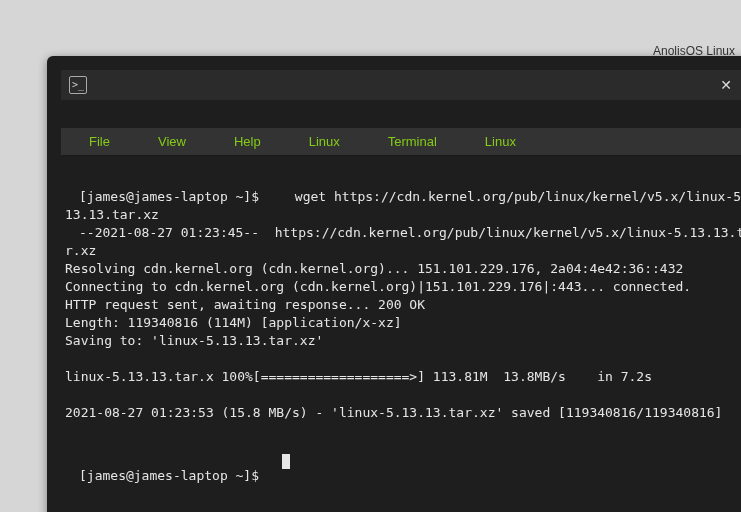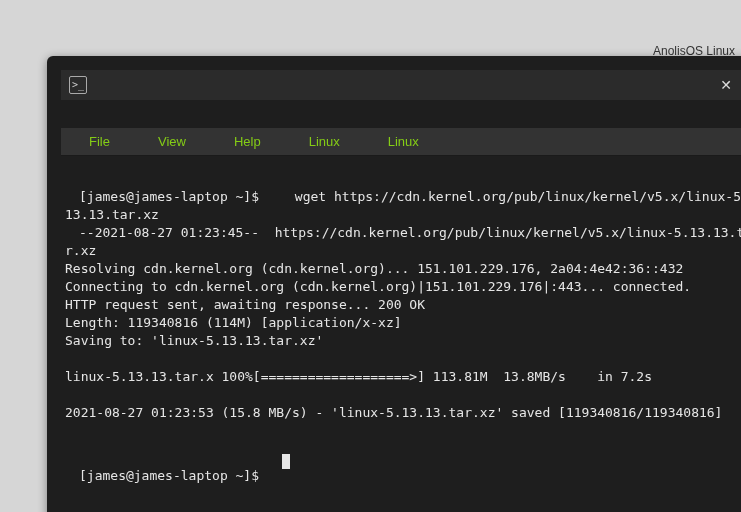--- a/index.html
+++ b/index.html
@@ -161,20 +161,21 @@
     <div class="close-btn">
       <span>✕</span>
     </div>
   </div>
 
   <div class="menubar">
     <div class="menu-item">File</div>
     <div class="menu-item">View</div>
     <div class="menu-item">Help</div>
     <div class="menu-item">Linux</div>
+    <div class="menu-item">Terminal</div>
     <div class="menu-item">Linux</div>
   </div>
 
   <div class="terminal-body"><span class="prompt-line">[james@james-laptop ~]$ </span><span>wget https://cdn.kernel.org/pub/linux/kernel/v5.x/linux-5.13.13.tar.xz</span>
 <span>--2021-08-27 01:23:45--  https://cdn.kernel.org/pub/linux/kernel/v5.x/linux-5.13.13.tar.xz
 Resolving cdn.kernel.org (cdn.kernel.org)... 151.101.229.176, 2a04:4e42:36::432
 Connecting to cdn.kernel.org (cdn.kernel.org)|151.101.229.176|:443... connected.
 HTTP request sent, awaiting response... 200 OK
 Length: 119340816 (114M) [application/x-xz]
 Saving to: 'linux-5.13.13.tar.xz'

